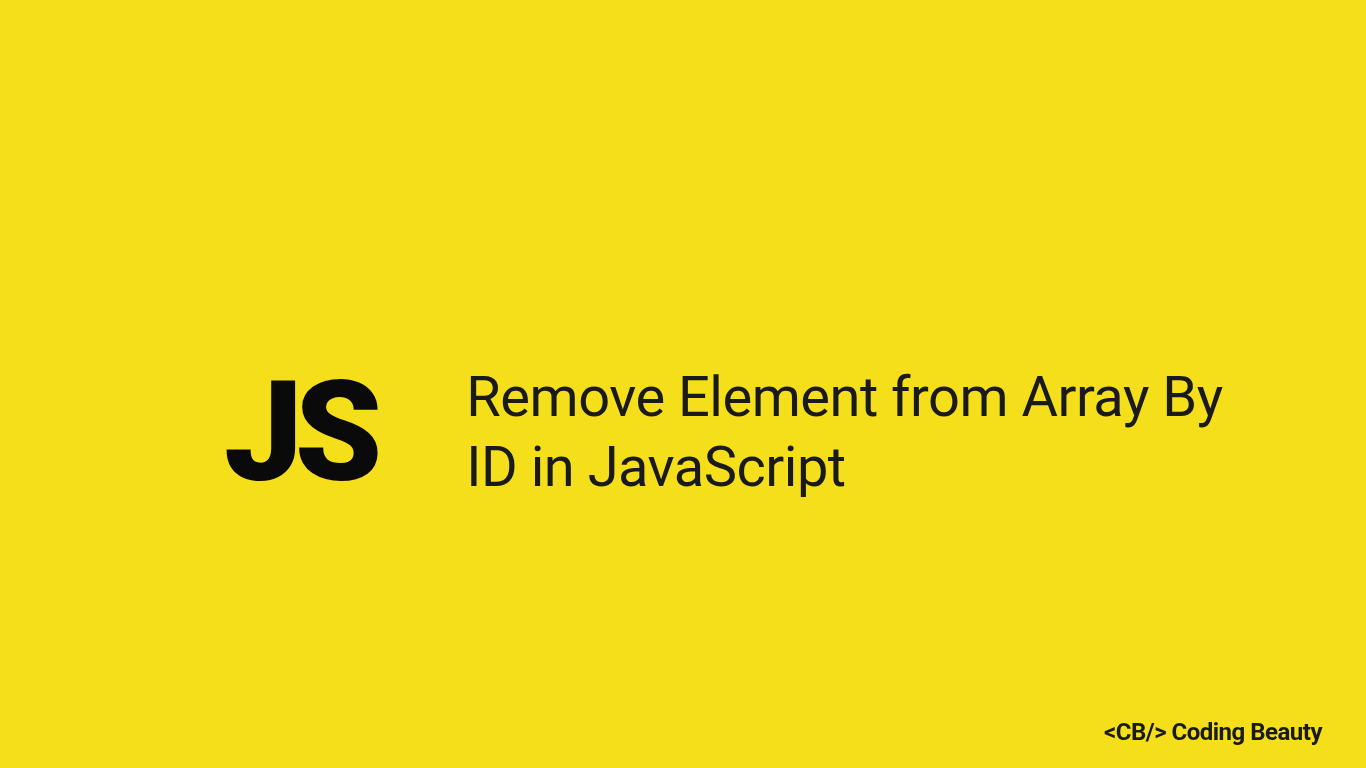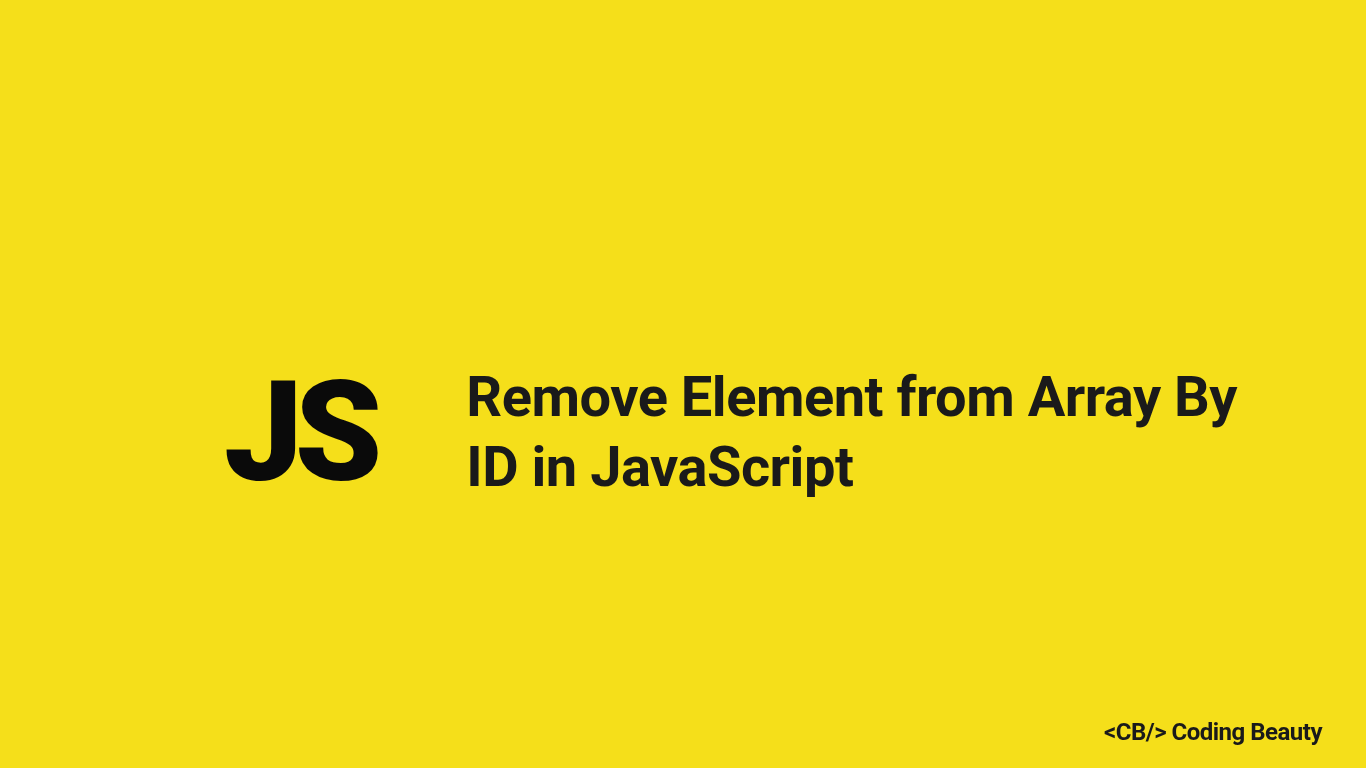--- a/index.html
+++ b/index.html
@@ -28,21 +28,21 @@
     }
     .js-logo {
       font-weight: 900;
       font-size: 140px;
       letter-spacing: -8px;
       color: #0a0a0a;
       line-height: 1;
       flex-shrink: 0;
     }
     .title {
-      font-weight: 700;
+      font-weight: 400;
       font-size: 56px;
       line-height: 1.25;
       color: #1a1a1a;
       letter-spacing: -0.5px;
     }
     .footer {
       position: absolute;
       bottom: 38px;
       right: 60px;
       font-weight: 700;

